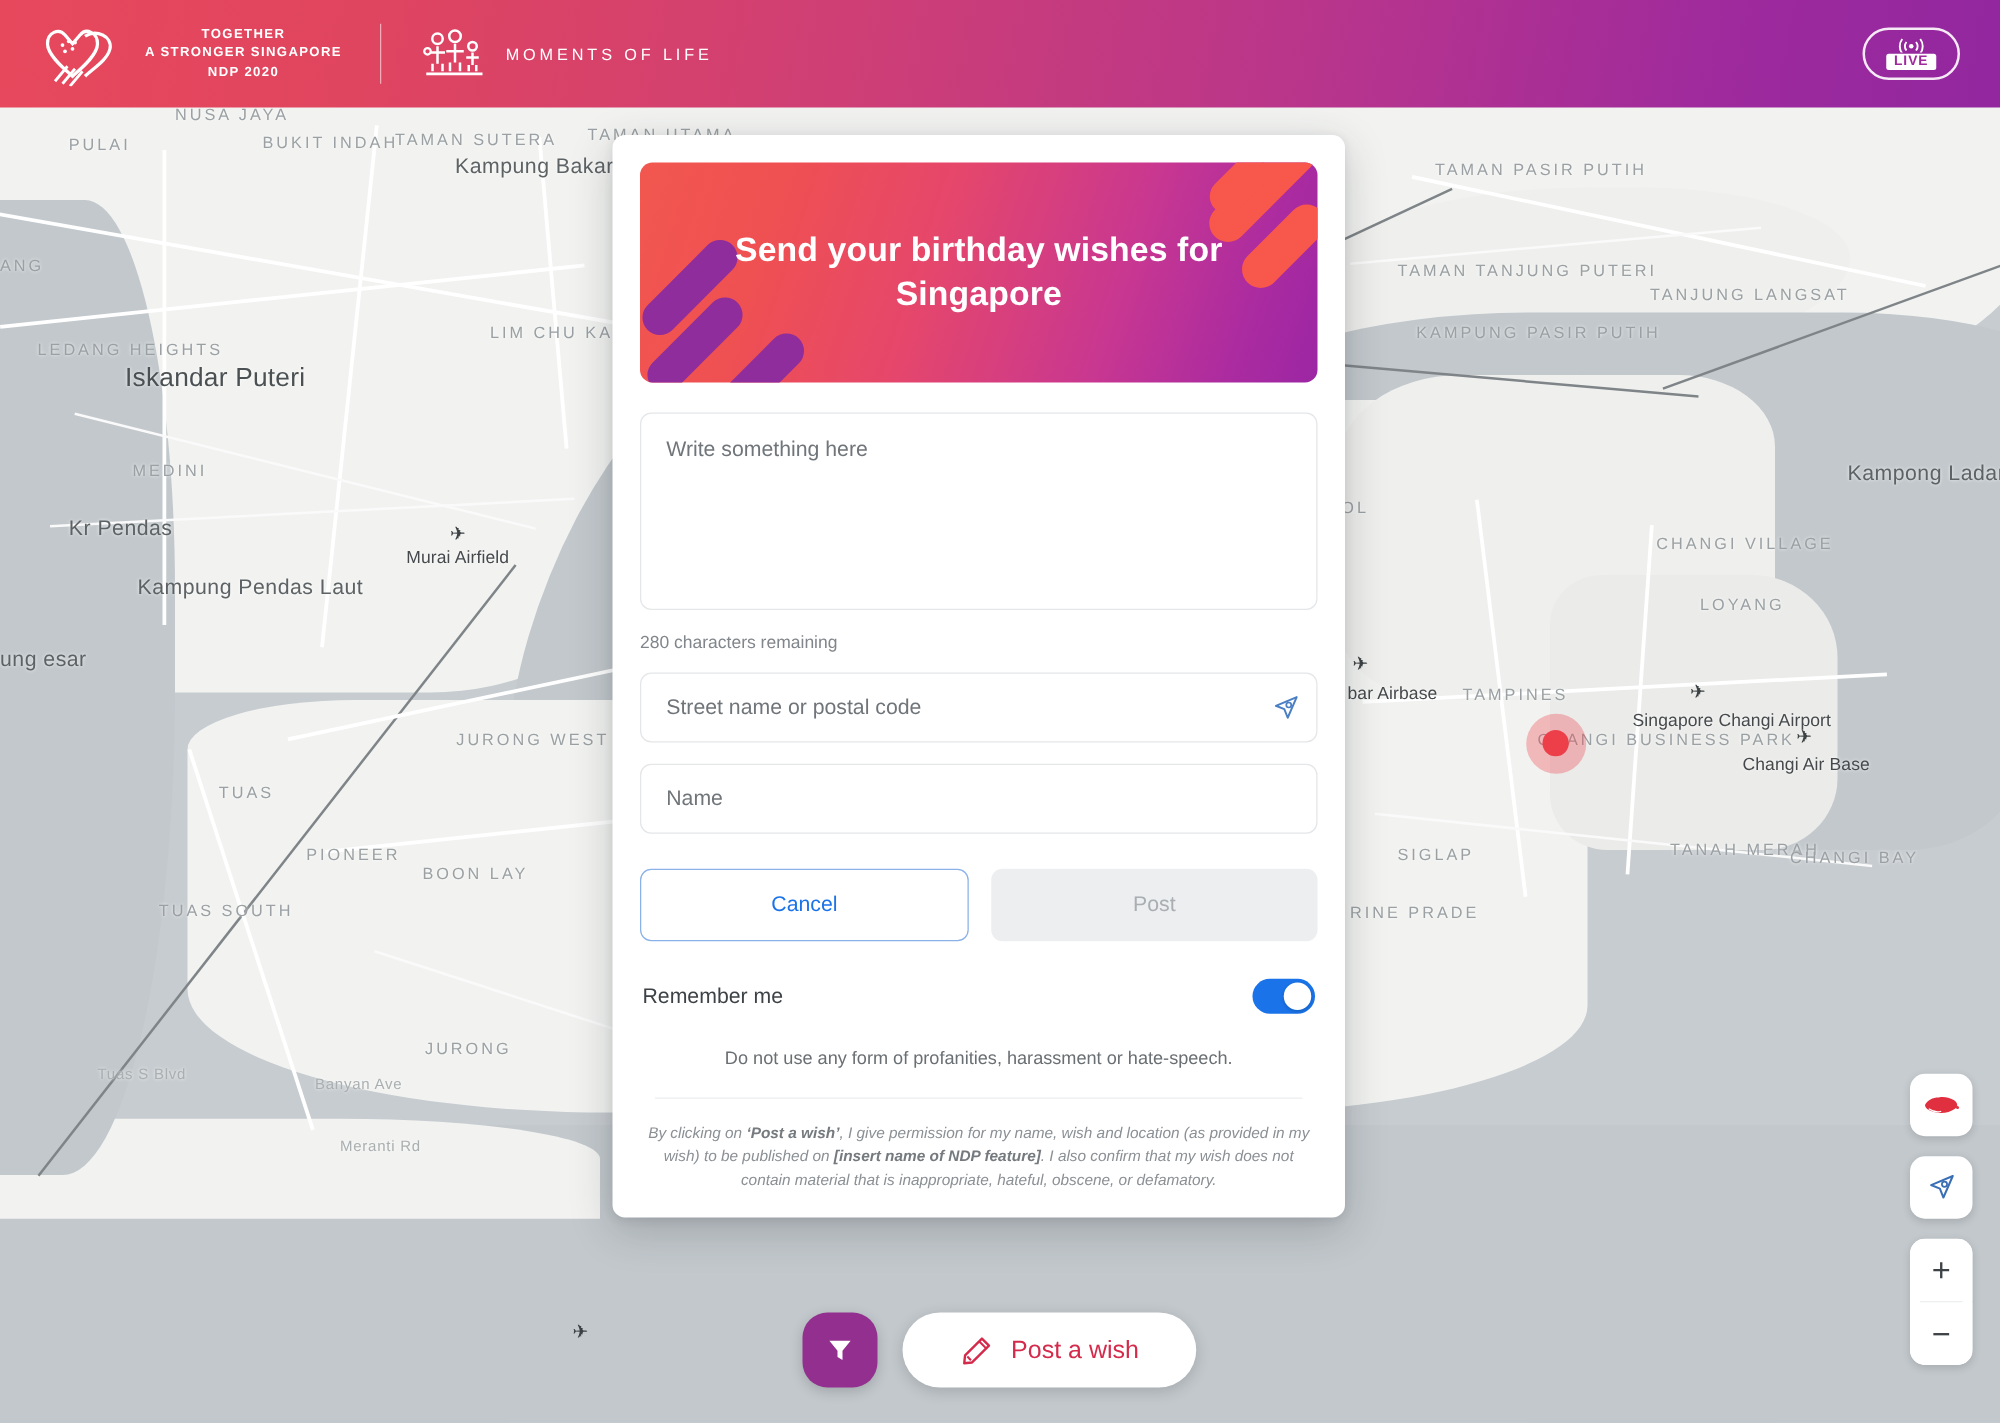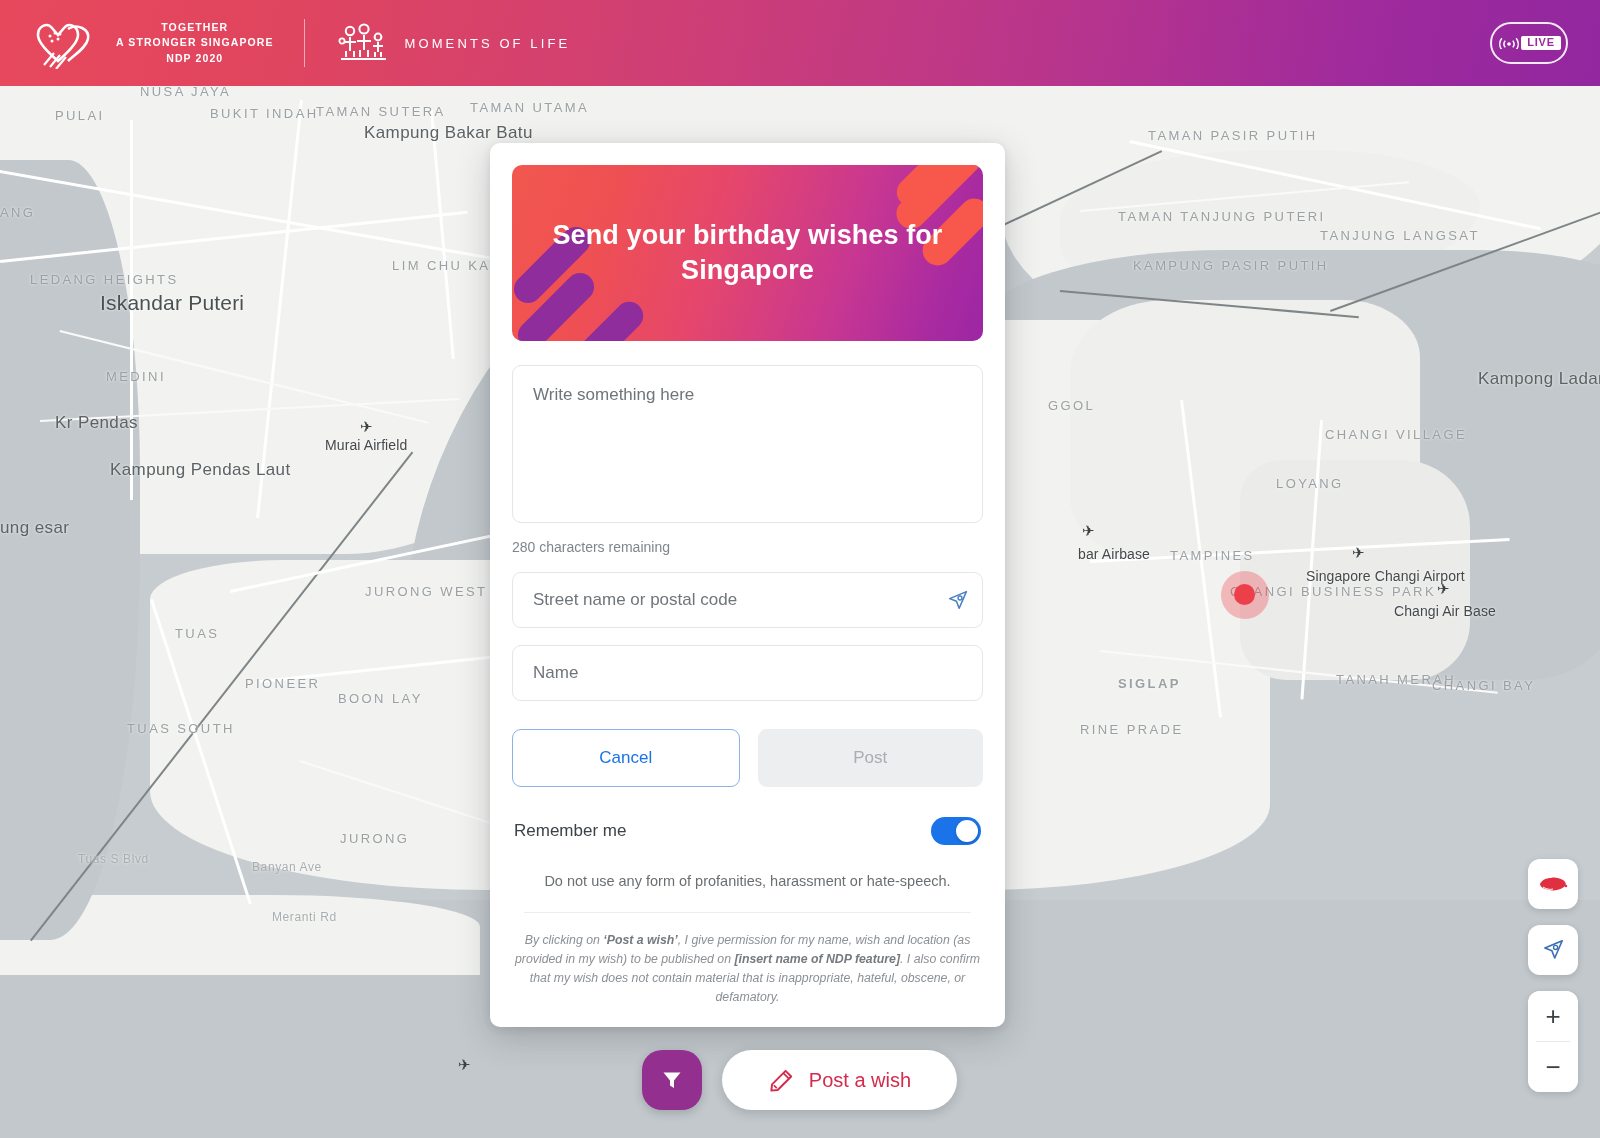--- a/index.html
+++ b/index.html
@@ -59,35 +59,35 @@
   .bar-divider { width: 1px; height: 48px; background: rgba(255,255,255,.55); margin: 0 32px 0 30px; }
   #mol-block { display: flex; align-items: center; }
   .mol-mark { width: 52px; height: 40px; flex: none; }
   #mol-text {
     margin-left: 16px; color: #fff; font-size: 13px; letter-spacing: 3.1px;
     font-weight: normal;
   }
   #live-badge {
     position: absolute; right: 32px; top: 22px;
     width: 78px; height: 42px; border: 2px solid rgba(255,255,255,.9);
-    border-radius: 22px; display: flex; flex-direction: row;
+    border-radius: 22px; display: flex; flex-direction: column;
     align-items: center; justify-content: center; cursor: pointer;
   }
   .live-wave { width: 24px; height: 12px; margin-bottom: 1px; }
   .live-word {
     background: #fff; color: #9e2a9d; font-size: 11px; font-weight: bold;
     letter-spacing: .8px; padding: 1px 6px 1.5px; border-radius: 2px; line-height: 1;
   }
 
   
   #modal {
-    position: absolute; left: 490px; top: 108px; width: 515px;
+    position: absolute; left: 490px; top: 108px; width: 586px;
     background: #fff; border-radius: 10px;
     box-shadow: 0 10px 34px rgba(35,40,45,.22), 0 2px 8px rgba(35,40,45,.10);
-    z-index: 30; padding: 22px 22px 20px; margin-top: 35px;
+    z-index: 30; padding: 22px 22px 20px;
   }
   #modal-banner {
     position: relative; height: 176px; border-radius: 10px; overflow: hidden;
     background: linear-gradient(108deg, #f2574f 0%, #ef5052 20%, #e6476a 42%, #c83791 70%, #ab2ba0 88%, #9c26a4 100%);
     display: flex; align-items: center; justify-content: center;
   }
   #modal-title {
     position: relative; z-index: 3; color: #fff; font-size: 27px;
     font-weight: bold; text-align: center; line-height: 1.28;
     max-width: 420px; letter-spacing: .1px;
@@ -287,28 +287,28 @@
         <div class="maplabel" style="left: 340px; top: 831px;">JURONG</div>
         <div class="maplabel street" style="left: 78px; top: 852px;">Tuas S Blvd</div>
         <div class="maplabel street" style="left: 252px; top: 860px;">Banyan Ave</div>
         <div class="maplabel street" style="left: 272px; top: 910px;">Meranti Rd</div>
         <div class="maplabel" style="left: 1148px; top: 128px;">TAMAN PASIR PUTIH</div>
         <div class="maplabel" style="left: 1118px; top: 209px;">TAMAN TANJUNG PUTERI</div>
         <div class="maplabel" style="left: 1133px; top: 258px;">KAMPUNG PASIR PUTIH</div>
         <div class="maplabel" style="left: 1320px; top: 228px;">TANJUNG LANGSAT</div>
         <div class="maplabel town" style="left: 1478px; top: 368px;">Kampong Ladang</div>
         <div class="maplabel" style="left: 1325px; top: 427px;">CHANGI VILLAGE</div>
-        <div class="maplabel" style="left: 1276px; top: 476px;">LOYANG</div>
+        <div class="maplabel" style="left: 1360px; top: 476px;">LOYANG</div>
         <div class="maplabel" style="left: 1048px; top: 398px;">GGOL</div>
         <div class="maplabel poi" style="left: 1078px; top: 546px;">bar Airbase</div>
         <div class="maplabel" style="left: 1170px; top: 548px;">TAMPINES</div>
         <div class="maplabel poi" style="left: 1306px; top: 568px;">Singapore Changi Airport</div>
         <div class="maplabel poi" style="left: 1394px; top: 603px;">Changi Air Base</div>
         <div class="maplabel" style="left: 1230px; top: 584px;">CHANGI BUSINESS PARK</div>
-        <div class="maplabel" style="left: 1118px; top: 676px; font-weight: bold;">SIGLAP</div>
+        <div class="maplabel" style="left: 1118px; top: 676px;">SIGLAP</div>
         <div class="maplabel" style="left: 1336px; top: 672px;">TANAH MERAH</div>
         <div class="maplabel" style="left: 1432px; top: 678px;">CHANGI BAY</div>
         <div class="maplabel" style="left: 1080px; top: 722px;">RINE PRADE</div>
         <div class="maplabel" style="left: 0px; top: 205px;">ANG</div>
         <div class="maplabel town" style="left: 0px; top: 517px;">ung esar</div>
       </div>
 
     <div class="map-pin-halo" style="left:1221px;top:571px;"></div>
     <div class="map-pin-dot" style="left:1234px;top:584px;"></div>
   </div>

